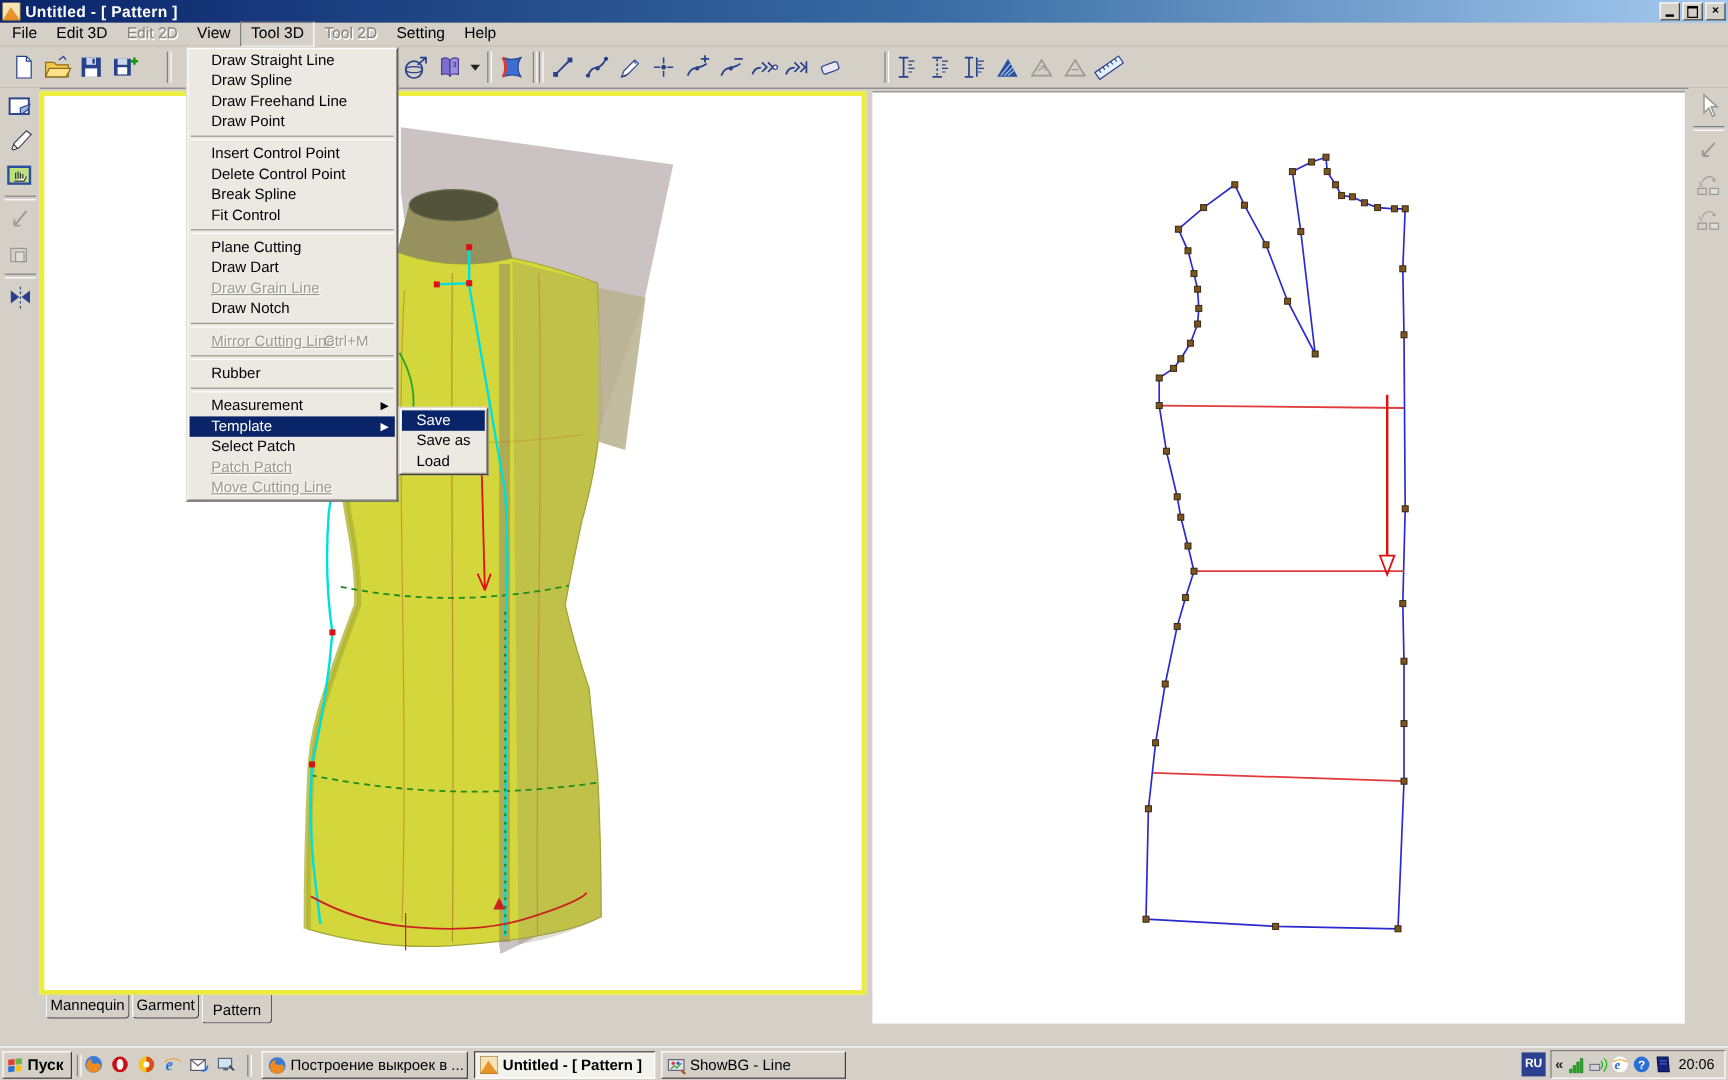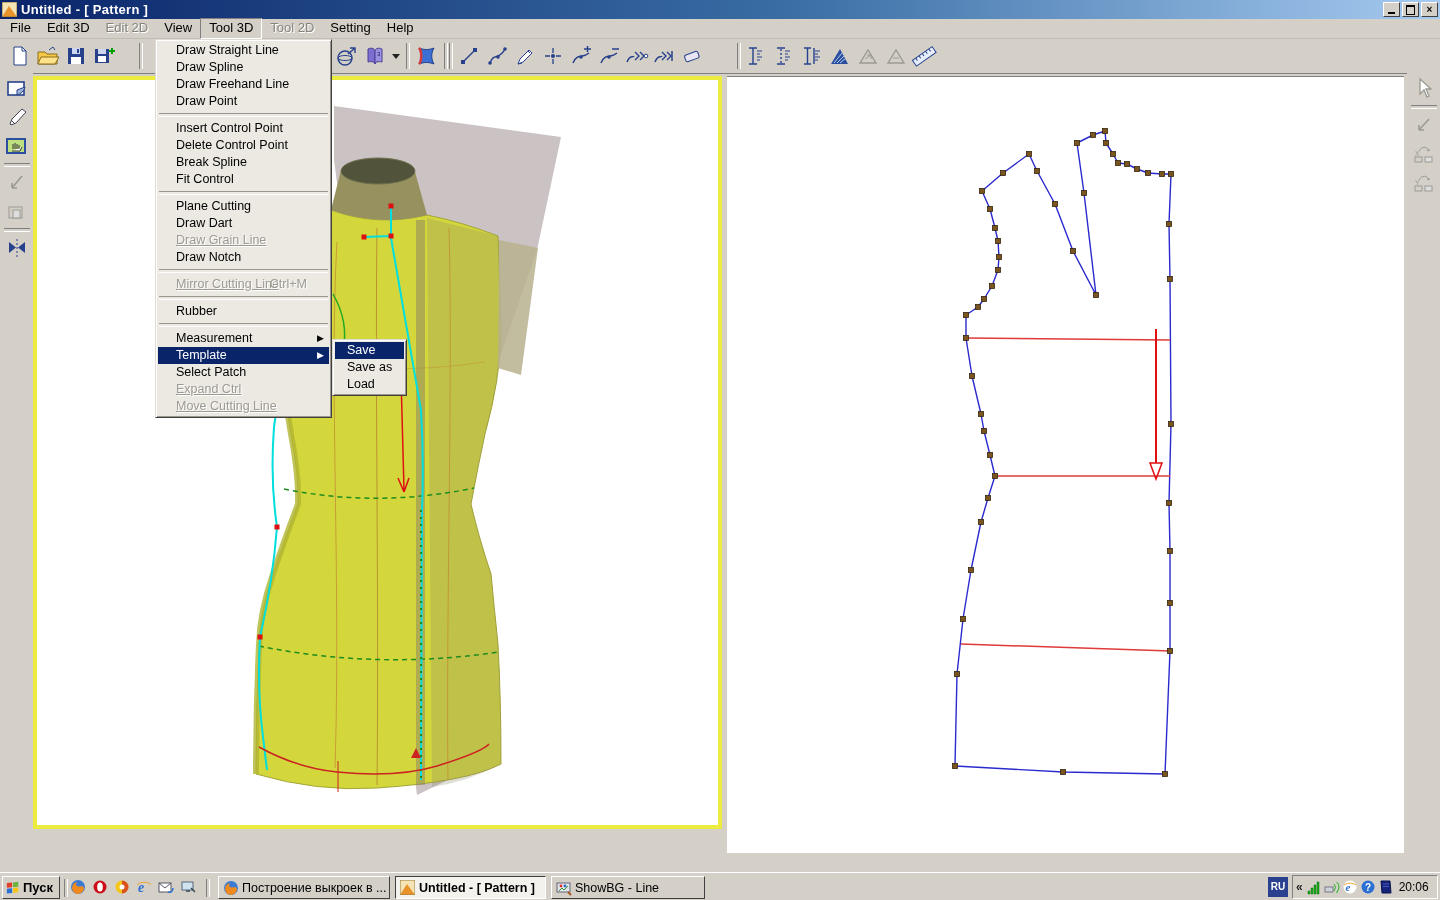--- a/index.html
+++ b/index.html
@@ -514,20 +514,25 @@
         <rect x="363.5" y="55.5" width="5" height="5" fill="#7a5520" stroke="#33250d" stroke-width="0.8"></rect>
         <rect x="347.5" y="63.5" width="5" height="5" fill="#7a5520" stroke="#33250d" stroke-width="0.8"></rect>
         <rect x="354.5" y="113.5" width="5" height="5" fill="#7a5520" stroke="#33250d" stroke-width="0.8"></rect>
         <rect x="366.5" y="215.5" width="5" height="5" fill="#7a5520" stroke="#33250d" stroke-width="0.8"></rect>
         <rect x="343.5" y="171.5" width="5" height="5" fill="#7a5520" stroke="#33250d" stroke-width="0.8"></rect>
         <rect x="325.5" y="124.5" width="5" height="5" fill="#7a5520" stroke="#33250d" stroke-width="0.8"></rect>
         <rect x="307.5" y="91.5" width="5" height="5" fill="#7a5520" stroke="#33250d" stroke-width="0.8"></rect>
       </svg>
   </div>
 
+  <div class="tabsrow" id="tabsrow">
+      <div class="tab" style="left: 5px; width: 68px;">Mannequin</div>
+      <div class="tab" style="left: 77px; width: 54px;">Garment</div>
+      <div class="tab active" style="left: 135px; width: 57px;">Pattern</div>
+    </div>
 
 
   <div class="taskbar">
     <button class="startbtn">
       <svg width="15" height="15" viewBox="0 0 16 16">
         <g transform="skewY(-6)">
             <rect x="1" y="3" width="6" height="5.5" fill="#e33e2b"></rect>
             <rect x="8" y="3" width="6" height="5.5" fill="#6cb33f"></rect>
             <rect x="1" y="9.5" width="6" height="5.5" fill="#2a6fd6"></rect>
             <rect x="8" y="9.5" width="6" height="5.5" fill="#f6c518"></rect>
@@ -654,21 +659,21 @@
       <div class="mitem disabled"><span>Draw Grain Line</span></div>
       <div class="mitem"><span>Draw Notch</span></div>
       <div class="msep"></div>
       <div class="mitem disabled"><span>Mirror Cutting Line</span><span class="mshortcut">Ctrl+M</span></div>
       <div class="msep"></div>
       <div class="mitem"><span>Rubber</span></div>
       <div class="msep"></div>
       <div class="mitem"><span>Measurement</span><span class="marrow">▶</span></div>
       <div class="mitem hl"><span>Template</span><span class="marrow">▶</span></div>
       <div class="mitem"><span>Select Patch</span></div>
-      <div class="mitem disabled"><span>Expand Ctrl</span></div>
+      <div class="mitem disabled"><span>Patch Patch</span></div>
       <div class="mitem disabled"><span>Move Cutting Line</span></div>
     </div>
 
   <div class="popup" id="submenuTemplate">
       <div class="mitem hl" style="padding-left: 12px;">Save</div>
       <div class="mitem" style="padding-left: 12px;">Save as</div>
       <div class="mitem" style="padding-left: 12px;">Load</div>
     </div>
 
 </div>

